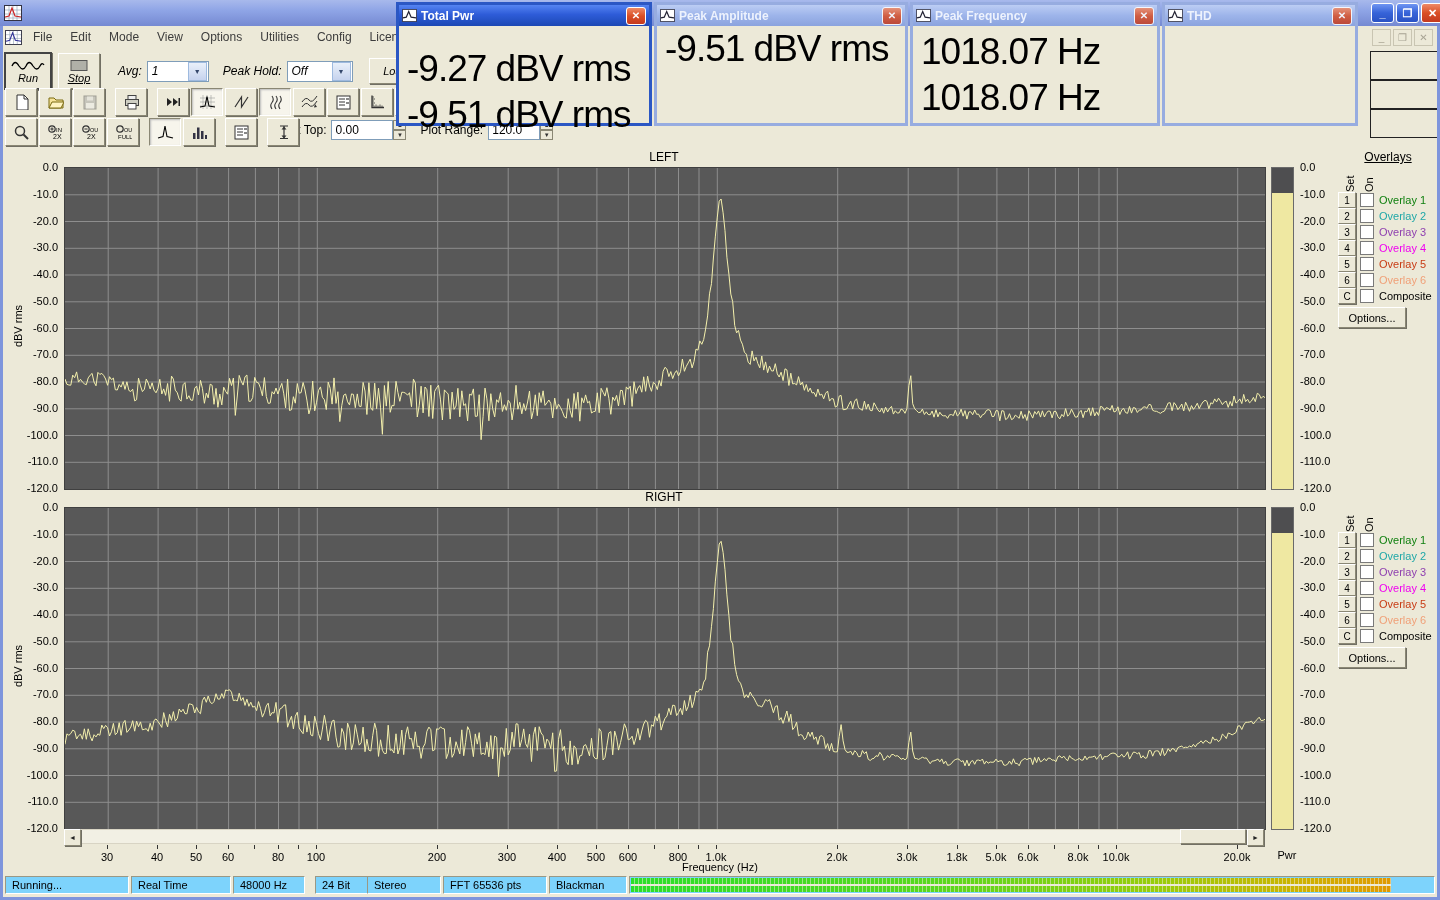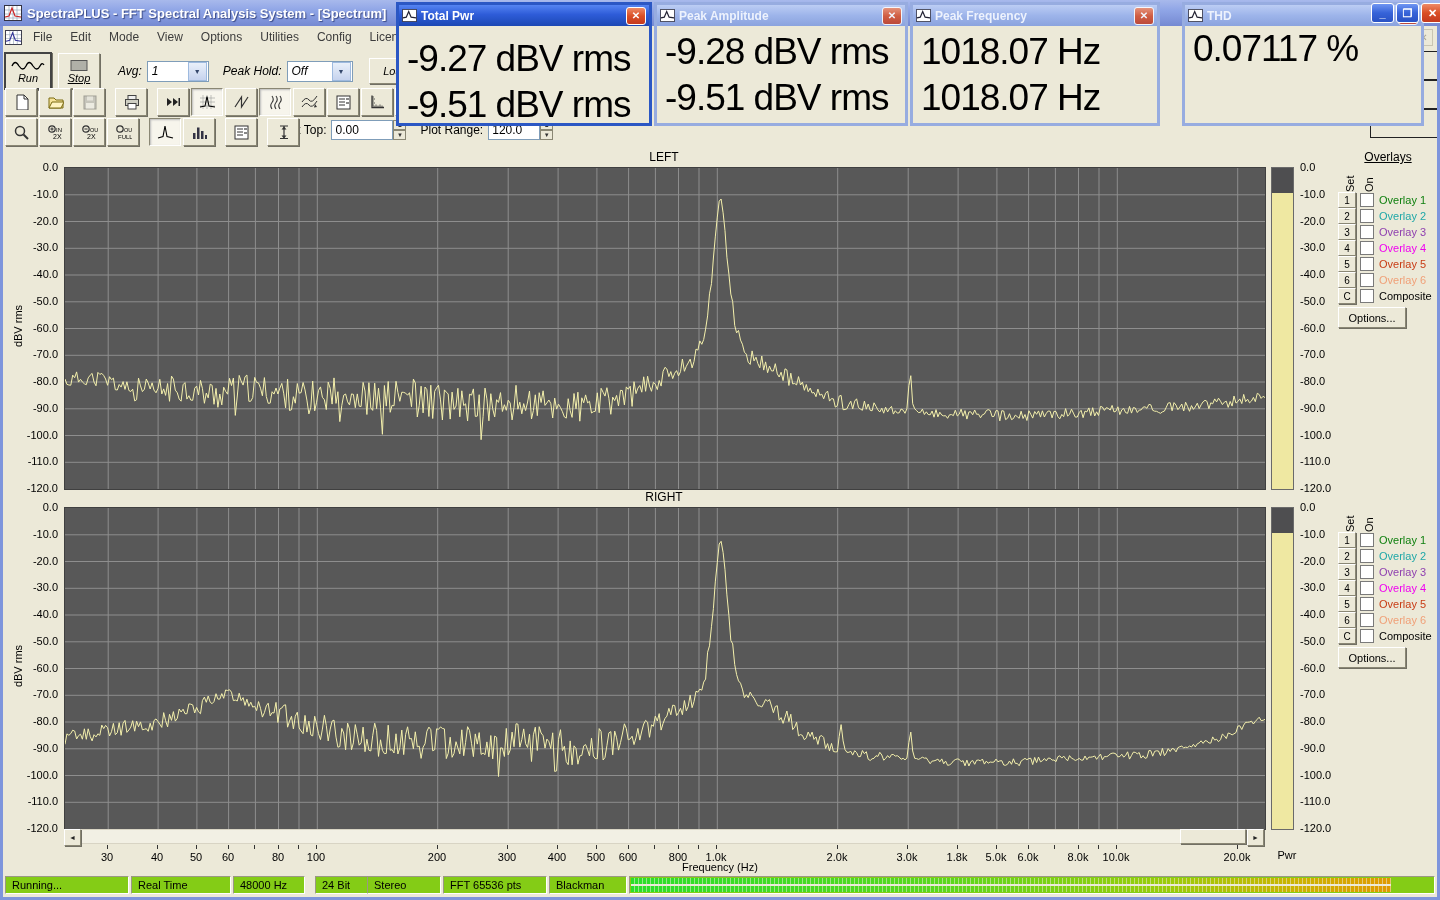--- a/index.html
+++ b/index.html
@@ -71,42 +71,41 @@
   .sbtrack{background:#F2F0E4;border:1px solid #d8d4c4;box-sizing:border-box;}
   .sbbtn{background:#ECE9D8;border:1px solid;border-color:#fff #8a8774 #8a8774 #fff;box-shadow:1px 1px 0 #716F64;
     display:flex;align-items:center;justify-content:center;font-size:7px;color:#222;}
   .sbthumb{background:#ECE9D8;border:1px solid;border-color:#fff #8a8774 #8a8774 #fff;box-shadow:1px 1px 0 #716F64;}
   .xtick{font-size:11px;color:#000;text-align:center;width:44px;}
   .xtickmark{width:1px;background:#333;}
   .axlabel{font-size:11px;color:#000;}
   
   .statusbar{left:3px;top:874px;width:1434px;height:23px;background:#ECE9D8;}
   .spanel{position:absolute;top:2px;height:18px;border:1px solid;border-color:#9a9884 #fff #fff #9a9884;
-    font-size:11px;display:flex;align-items:center;padding-left:6px;box-sizing:border-box;background:#84cc16;}
+    font-size:11px;display:flex;align-items:center;padding-left:6px;box-sizing:border-box;background:#7dd3fc;}
   .ledfill{position:absolute;left:1px;top:1px;bottom:1px;
     background:linear-gradient(90deg,#2ADF2A 0%,#58D81E 40%,#9ACC0A 70%,#CDB200 88%,#E09900 100%);}
   .ledfill:before{content:"";position:absolute;inset:0;
     background:repeating-linear-gradient(90deg,rgba(255,255,255,.0) 0 3px,rgba(236,233,216,.55) 3px 4px);}
   .ledfill:after{content:"";position:absolute;left:0;right:0;top:50%;height:2px;margin-top:-1px;background:#ECE9D8;}
   .blackbox{border:1px solid #222;background:#ECE9D8;}
 </style>
 </head>
 <body>
 
 <div id="app">
 
   <div class="abs titlebar">
     <span style="display:inline-flex;">
       <svg width="18" height="16" viewBox="0 0 18 16">
           <rect x="0.5" y="0.5" width="17" height="15" fill="#fff" stroke="#334"></rect>
           <path d="M1 5h16M1 9h16M1 13h16M5 1v14M9 1v14M13 1v14" stroke="#9ab" stroke-width="0.7"></path>
           <path d="M1 12 L5 11 L8 3 L11 11 L17 12" fill="none" stroke="#c22" stroke-width="1.2"></path>
         </svg>
     </span>
-    <span class="title">SpectraPLUS - FFT Spectral Analysis System - [Spectrum]</span>
   </div>
   <div class="abs" style="left:1371px;top:3px;display:flex;gap:2px;z-index:60;">
     <div class="winbtn">_</div>
     <div class="winbtn">❐</div>
     <div class="winbtn close">✕</div>
   </div>
 
   <div class="abs menubar">
     <span style="display:inline-flex;margin:0 2px;">
       <svg width="17" height="15" viewBox="0 0 18 16">
@@ -318,57 +317,55 @@
   <div id="meter-windows">
       <div class="abs meterwin active" style="left: 396px; width: 256px;">
         <div class="tbar">
           <svg width="15" height="13" viewBox="0 0 18 16">
             <rect x="0.5" y="0.5" width="17" height="15" fill="#fff" stroke="#334"></rect>
             <path d="M1 11 L5 10 L8 3 L11 10 L17 11" fill="none" stroke="#223" stroke-width="1.5"></path>
           </svg>
           <span class="t">Total Pwr</span>
           <span class="xbtn">✕</span>
         </div>
-        <div class="mval" style="margin-top: 10px;">-9.27 dBV rms</div>
+        <div class="mval" style="margin-top: 20px;">-9.27 dBV rms</div>
         <div class="mval">-9.51 dBV rms</div>
       </div>
       <div class="abs meterwin inactive" style="left: 654px; width: 254px;">
         <div class="tbar">
           <svg width="15" height="13" viewBox="0 0 18 16">
             <rect x="0.5" y="0.5" width="17" height="15" fill="#fff" stroke="#334"></rect>
             <path d="M1 11 L5 10 L8 3 L11 10 L17 11" fill="none" stroke="#223" stroke-width="1.5"></path>
           </svg>
           <span class="t">Peak Amplitude</span>
           <span class="xbtn">✕</span>
         </div>
-        <div class="mval" style="margin-top: 3px;">-9.28 dBV rms</div>
         <div class="mval">-9.51 dBV rms</div>
       </div>
       <div class="abs meterwin inactive" style="left: 910px; width: 250px;">
         <div class="tbar">
           <svg width="15" height="13" viewBox="0 0 18 16">
             <rect x="0.5" y="0.5" width="17" height="15" fill="#fff" stroke="#334"></rect>
             <path d="M1 11 L5 10 L8 3 L11 10 L17 11" fill="none" stroke="#223" stroke-width="1.5"></path>
           </svg>
           <span class="t">Peak Frequency</span>
           <span class="xbtn">✕</span>
         </div>
         <div class="mval" style="margin-top: 3px;">1018.07 Hz</div>
         <div class="mval">1018.07 Hz</div>
       </div>
-      <div class="abs meterwin inactive" style="left: 1162px; width: 242px; margin-left: 20px;">
+      <div class="abs meterwin inactive" style="left: 1162px; width: 196px;">
         <div class="tbar">
           <svg width="15" height="13" viewBox="0 0 18 16">
             <rect x="0.5" y="0.5" width="17" height="15" fill="#fff" stroke="#334"></rect>
             <path d="M1 11 L5 10 L8 3 L11 10 L17 11" fill="none" stroke="#223" stroke-width="1.5"></path>
           </svg>
           <span class="t">THD</span>
           <span class="xbtn">✕</span>
         </div>
-        <div class="mval">0.07117 %</div>
       </div>
     </div>
 
   <div id="plots">
       <div>
         <div class="abs plot-title" style="top: 150px;">LEFT</div>
         <div class="abs" style="left: 64px; top: 167px;">
           <svg class="plotsvg" width="1200" height="321" viewBox="0 0 1200 321" style="display:block;background:#585858">
             <line x1="43.2" y1="0" x2="43.2" y2="321" stroke="#8E8E8E" stroke-width="1"></line>
             <line x1="93.1" y1="0" x2="93.1" y2="321" stroke="#8E8E8E" stroke-width="1"></line>

